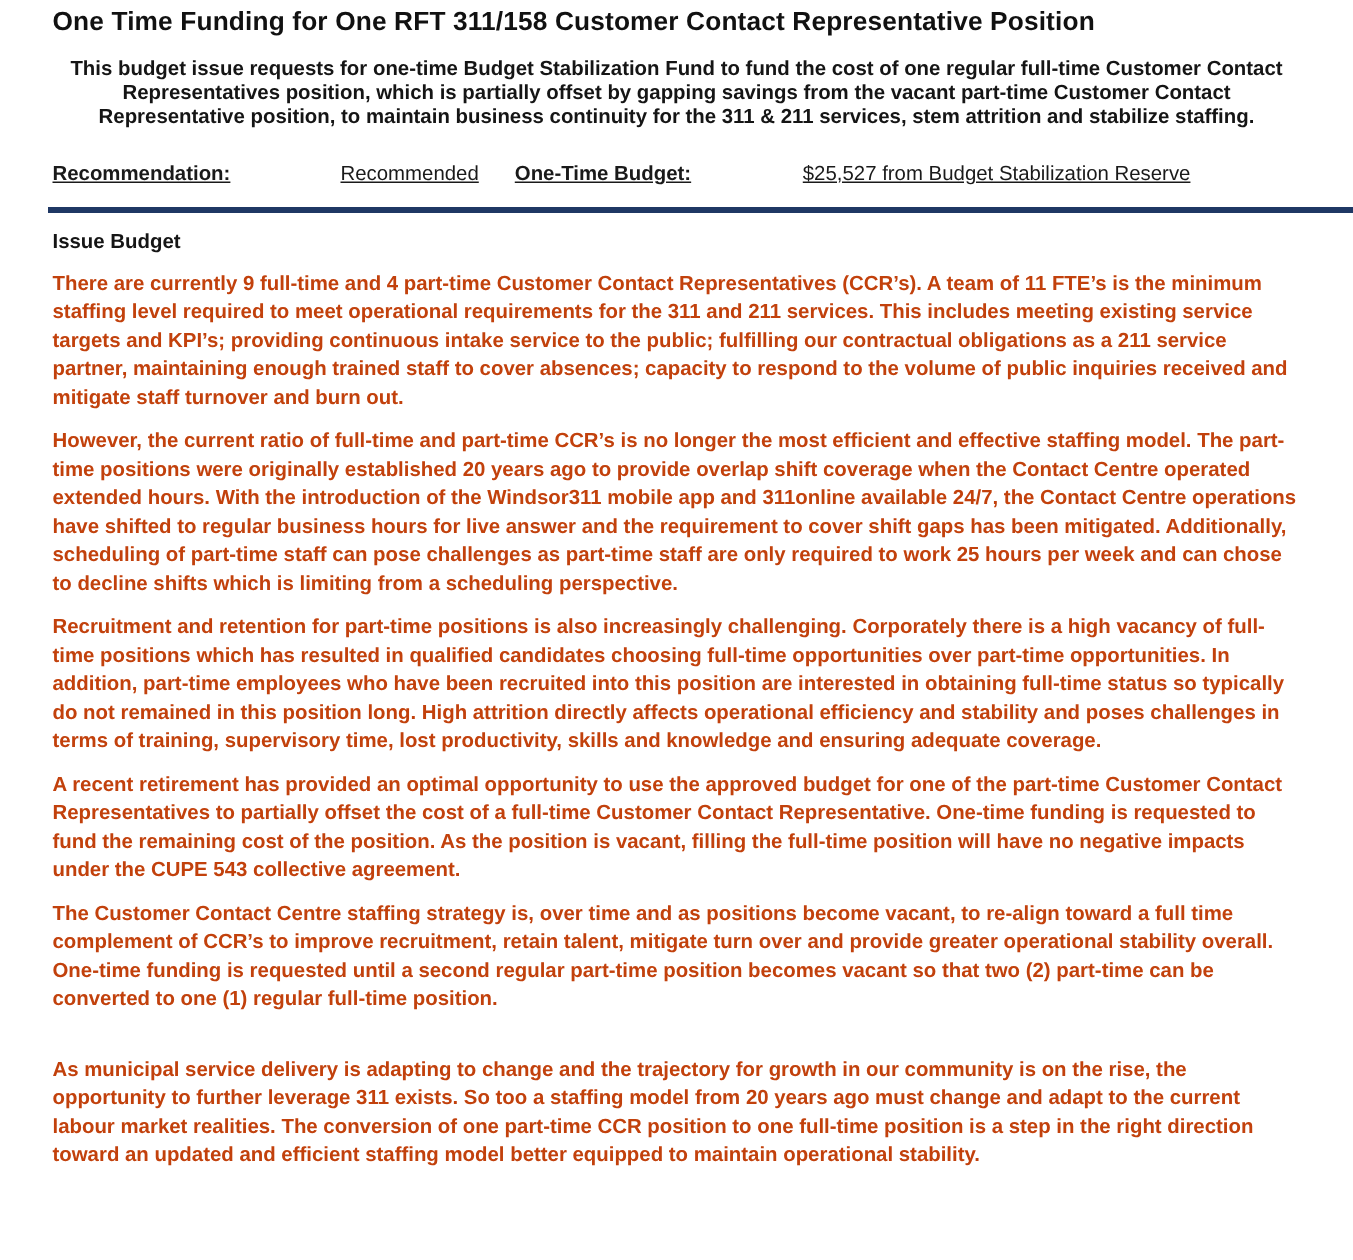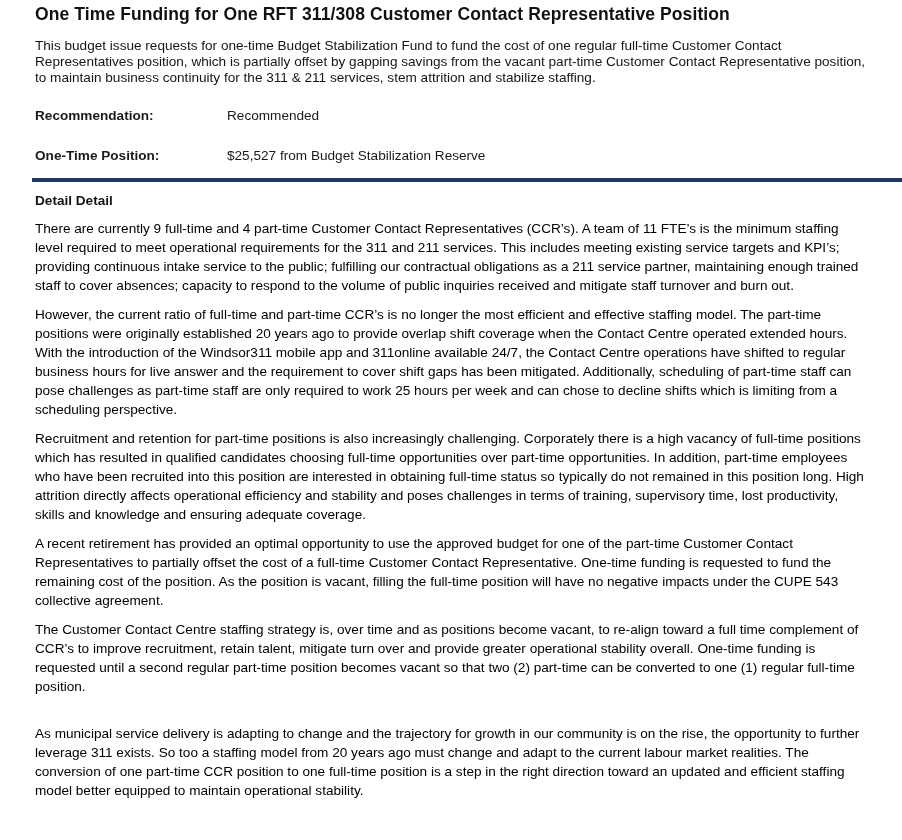--- a/index.html
+++ b/index.html
@@ -26,30 +26,32 @@
     font-size: 17.5px;
     line-height: 21px;
     font-weight: bold;
     color: #111111;
     letter-spacing: 0.1px;
   }
   .intro {
     margin: 13px 0 0 0;
     font-size: 13.6px;
     line-height: 16px;
-    font-weight: normal;
+    font-weight: bold;
     color: #151515;
+    text-align: center;
   }
   .fields {
     display: flex;
-    flex-direction: column;
+    flex-direction: row;
     gap: 24px;
     margin-top: 22px;
     font-size: 13.6px;
     line-height: 16px;
+    text-decoration: underline;
   }
   .field-row { display: flex; }
   .field-label {
     font-weight: bold;
     width: 192px;
     flex: 0 0 192px;
   }
   .field-value { font-weight: normal; }
   .divider {
     border: none;
@@ -61,49 +63,50 @@
     margin: 11px 0 0 0;
     font-size: 13.6px;
     line-height: 16px;
     font-weight: bold;
     color: #151515;
   }
   .body-para {
     margin: 10px 0 0 0;
     font-size: 13.6px;
     line-height: 19px;
-    color: #000000;
+    color: #c2410c;
     max-width: 834px;
+    font-weight: bold;
   }
   .body-para.gap-lg { }
   .body-para.gap-md { margin-top: 28px; }
 </style>
 </head>
 <body>
 
 <div class="page">
 
-  <h1 class="doc-title">One Time Funding for One RFT 311/308 Customer Contact Representative Position</h1>
+  <h1 class="doc-title">One Time Funding for One RFT 311/158 Customer Contact Representative Position</h1>
 
   <p class="intro">This budget issue requests for one-time Budget Stabilization Fund to fund the cost of one regular full-time Customer Contact Representatives position, which is partially offset by gapping savings from the vacant part-time Customer Contact Representative position, to maintain business continuity for the 311 &amp; 211 services, stem attrition and stabilize staffing.</p>
 
   <div class="fields">
     <div class="field-row">
       <span class="field-label">Recommendation:</span>
       <span class="field-value">Recommended</span>
     </div>
     <div class="field-row">
-      <span class="field-label">One-Time Position:</span>
+      <span class="field-label">One-Time Budget:</span>
       <span class="field-value">$25,527 from Budget Stabilization Reserve</span>
     </div>
   </div>
 
   <div class="divider" style="background-color: rgb(31, 56, 100);"></div>
 
-  <h2 class="section-heading">Detail Detail</h2>
+  <h2 class="section-heading">Issue Budget</h2>
 
   <p class="body-para">There are currently 9 full-time and 4 part-time Customer Contact Representatives (CCR’s). A team of 11 FTE’s is the minimum staffing level required to meet operational requirements for the 311 and 211 services. This includes meeting existing service targets and KPI’s; providing continuous intake service to the public; fulfilling our contractual obligations as a 211 service partner, maintaining enough trained staff to cover absences; capacity to respond to the volume of public inquiries received and mitigate staff turnover and burn out.</p>
 
   <p class="body-para">However, the current ratio of full-time and part-time CCR’s is no longer the most efficient and effective staffing model. The part-time positions were originally established 20 years ago to provide overlap shift coverage when the Contact Centre operated extended hours. With the introduction of the Windsor311 mobile app and 311online available 24/7, the Contact Centre operations have shifted to regular business hours for live answer and the requirement to cover shift gaps has been mitigated. Additionally, scheduling of part-time staff can pose challenges as part-time staff are only required to work 25 hours per week and can chose to decline shifts which is limiting from a scheduling perspective.</p>
 
   <p class="body-para">Recruitment and retention for part-time positions is also increasingly challenging. Corporately there is a high vacancy of full-time positions which has resulted in qualified candidates choosing full-time opportunities over part-time opportunities. In addition, part-time employees who have been recruited into this position are interested in obtaining full-time status so typically do not remained in this position long. High attrition directly affects operational efficiency and stability and poses challenges in terms of training, supervisory time, lost productivity, skills and knowledge and ensuring adequate coverage.</p>
 
   <p class="body-para gap-lg">A recent retirement has provided an optimal opportunity to use the approved budget for one of the part-time Customer Contact Representatives to partially offset the cost of a full-time Customer Contact Representative. One-time funding is requested to fund the remaining cost of the position. As the position is vacant, filling the full-time position will have no negative impacts under the CUPE 543 collective agreement.</p>
 
   <p class="body-para">The Customer Contact Centre staffing strategy is, over time and as positions become vacant, to re-align toward a full time complement of CCR’s to improve recruitment, retain talent, mitigate turn over and provide greater operational stability overall.  One-time funding is requested until a second regular part-time position becomes vacant so that two (2) part-time can be converted to one (1) regular full-time position.</p>

